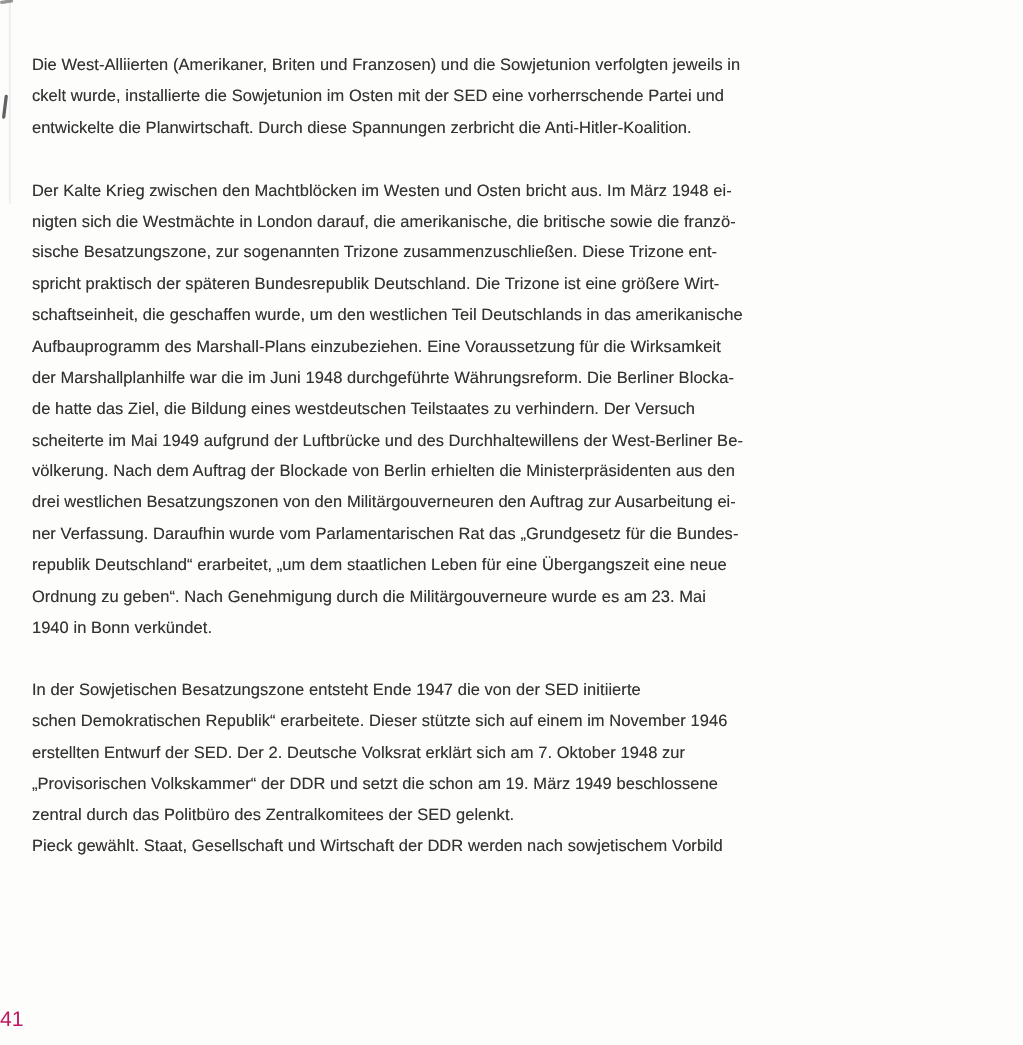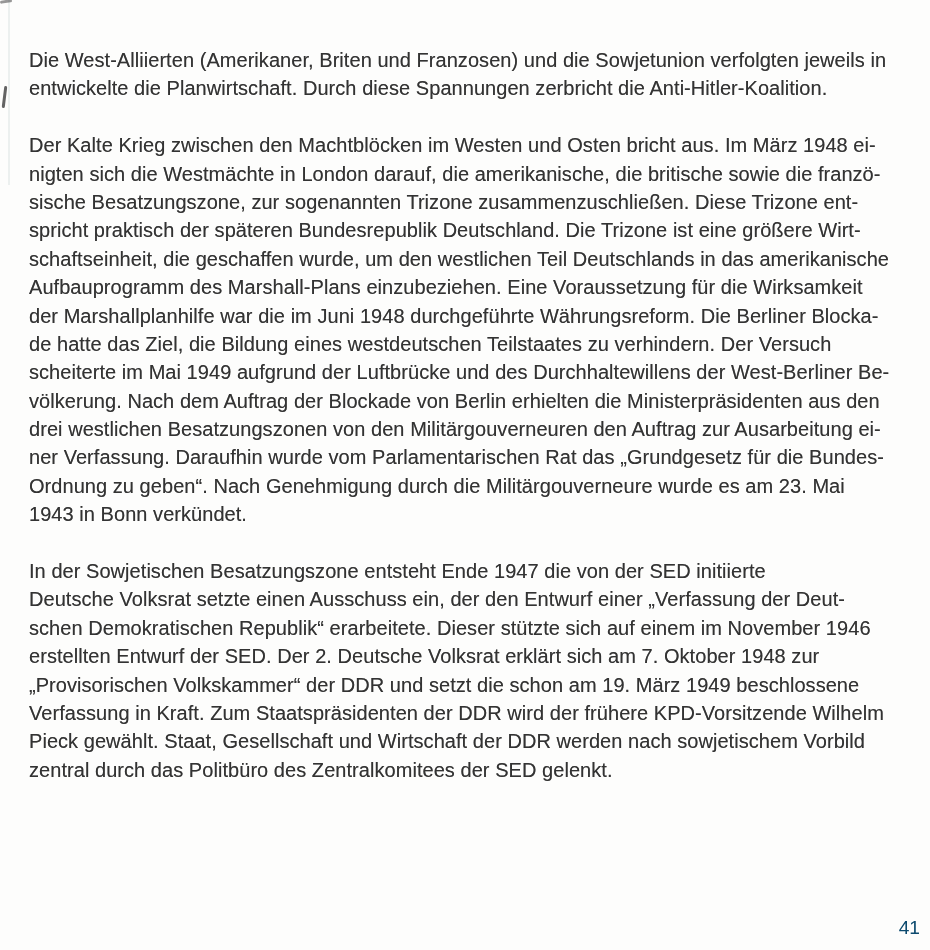--- a/index.html
+++ b/index.html
@@ -49,81 +49,81 @@
     background: #3c3c3c;
     opacity: 0.8;
     border-radius: 2px;
     transform: rotate(7deg);
   }
   .textblock {
     position: absolute;
     left: 29px;
     top: 46px;
     width: 884px;
-    font-size: 20px;
+    font-size: 15px;
     line-height: 28.4px;
     letter-spacing: 0.05px;
     color: #333333;
     text-shadow: 0 0 0.4px rgba(60,60,60,0.55); 
   }
   .para {
     margin: 0 0 28.4px 0;
   }
   .line {
     white-space: pre;
     height: 28.4px;
   }
   .page-number {
     position: absolute;
     left: 0;
     top: 914px;
     width: 920px; 
-    text-align: right;
+    text-align: left;
     font-size: 19.2px;
     line-height: 28px;
-    color: #0c4a6e;
+    color: #be185d;
   }
 </style>
 </head>
 <body>
 
 <div class="page">
 
   <div class="scan-streak"></div>
   <div class="corner-mark"></div>
   <div class="ink-fleck"></div>
 
   <div class="textblock">
     <div class="para">
         <div class="line">Die West-Alliierten (Amerikaner, Briten und Franzosen) und die Sowjetunion verfolgten jeweils in</div>
+        <div class="line">ckelt wurde, installierte die Sowjetunion im Osten mit der SED eine vorherrschende Partei und</div>
         <div class="line">entwickelte die Planwirtschaft. Durch diese Spannungen zerbricht die Anti-Hitler-Koalition.</div>
       </div>
     <div class="para">
         <div class="line">Der Kalte Krieg zwischen den Machtblöcken im Westen und Osten bricht aus. Im März 1948 ei-</div>
         <div class="line">nigten sich die Westmächte in London darauf, die amerikanische, die britische sowie die franzö-</div>
         <div class="line">sische Besatzungszone, zur sogenannten Trizone zusammenzuschließen. Diese Trizone ent-</div>
         <div class="line">spricht praktisch der späteren Bundesrepublik Deutschland. Die Trizone ist eine größere Wirt-</div>
         <div class="line">schaftseinheit, die geschaffen wurde, um den westlichen Teil Deutschlands in das amerikanische</div>
         <div class="line">Aufbauprogramm des Marshall-Plans einzubeziehen. Eine Voraussetzung für die Wirksamkeit</div>
         <div class="line">der Marshallplanhilfe war die im Juni 1948 durchgeführte Währungsreform. Die Berliner Blocka-</div>
         <div class="line">de hatte das Ziel, die Bildung eines westdeutschen Teilstaates zu verhindern. Der Versuch</div>
         <div class="line">scheiterte im Mai 1949 aufgrund der Luftbrücke und des Durchhaltewillens der West-Berliner Be-</div>
         <div class="line">völkerung. Nach dem Auftrag der Blockade von Berlin erhielten die Ministerpräsidenten aus den</div>
         <div class="line">drei westlichen Besatzungszonen von den Militärgouverneuren den Auftrag zur Ausarbeitung ei-</div>
         <div class="line">ner Verfassung. Daraufhin wurde vom Parlamentarischen Rat das „Grundgesetz für die Bundes-</div>
+        <div class="line">republik Deutschland“ erarbeitet, „um dem staatlichen Leben für eine Übergangszeit eine neue</div>
         <div class="line">Ordnung zu geben“. Nach Genehmigung durch die Militärgouverneure wurde es am 23. Mai</div>
-        <div class="line">1943 in Bonn verkündet.</div>
+        <div class="line">1940 in Bonn verkündet.</div>
       </div>
     <div class="para">
         <div class="line">In der Sowjetischen Besatzungszone entsteht Ende 1947 die von der SED initiierte</div>
-        <div class="line">Deutsche Volksrat setzte einen Ausschuss ein, der den Entwurf einer „Verfassung der Deut-</div>
         <div class="line">schen Demokratischen Republik“ erarbeitete. Dieser stützte sich auf einem im November 1946</div>
         <div class="line">erstellten Entwurf der SED. Der 2. Deutsche Volksrat erklärt sich am 7. Oktober 1948 zur</div>
         <div class="line">„Provisorischen Volkskammer“ der DDR und setzt die schon am 19. März 1949 beschlossene</div>
-        <div class="line">Verfassung in Kraft. Zum Staatspräsidenten der DDR wird der frühere KPD-Vorsitzende Wilhelm</div>
+        <div class="line">zentral durch das Politbüro des Zentralkomitees der SED gelenkt.</div>
         <div class="line">Pieck gewählt. Staat, Gesellschaft und Wirtschaft der DDR werden nach sowjetischem Vorbild</div>
-        <div class="line">zentral durch das Politbüro des Zentralkomitees der SED gelenkt.</div>
       </div>
   </div>
 
   <div class="page-number">41</div>
 
 </div>
 
 </body></html>

